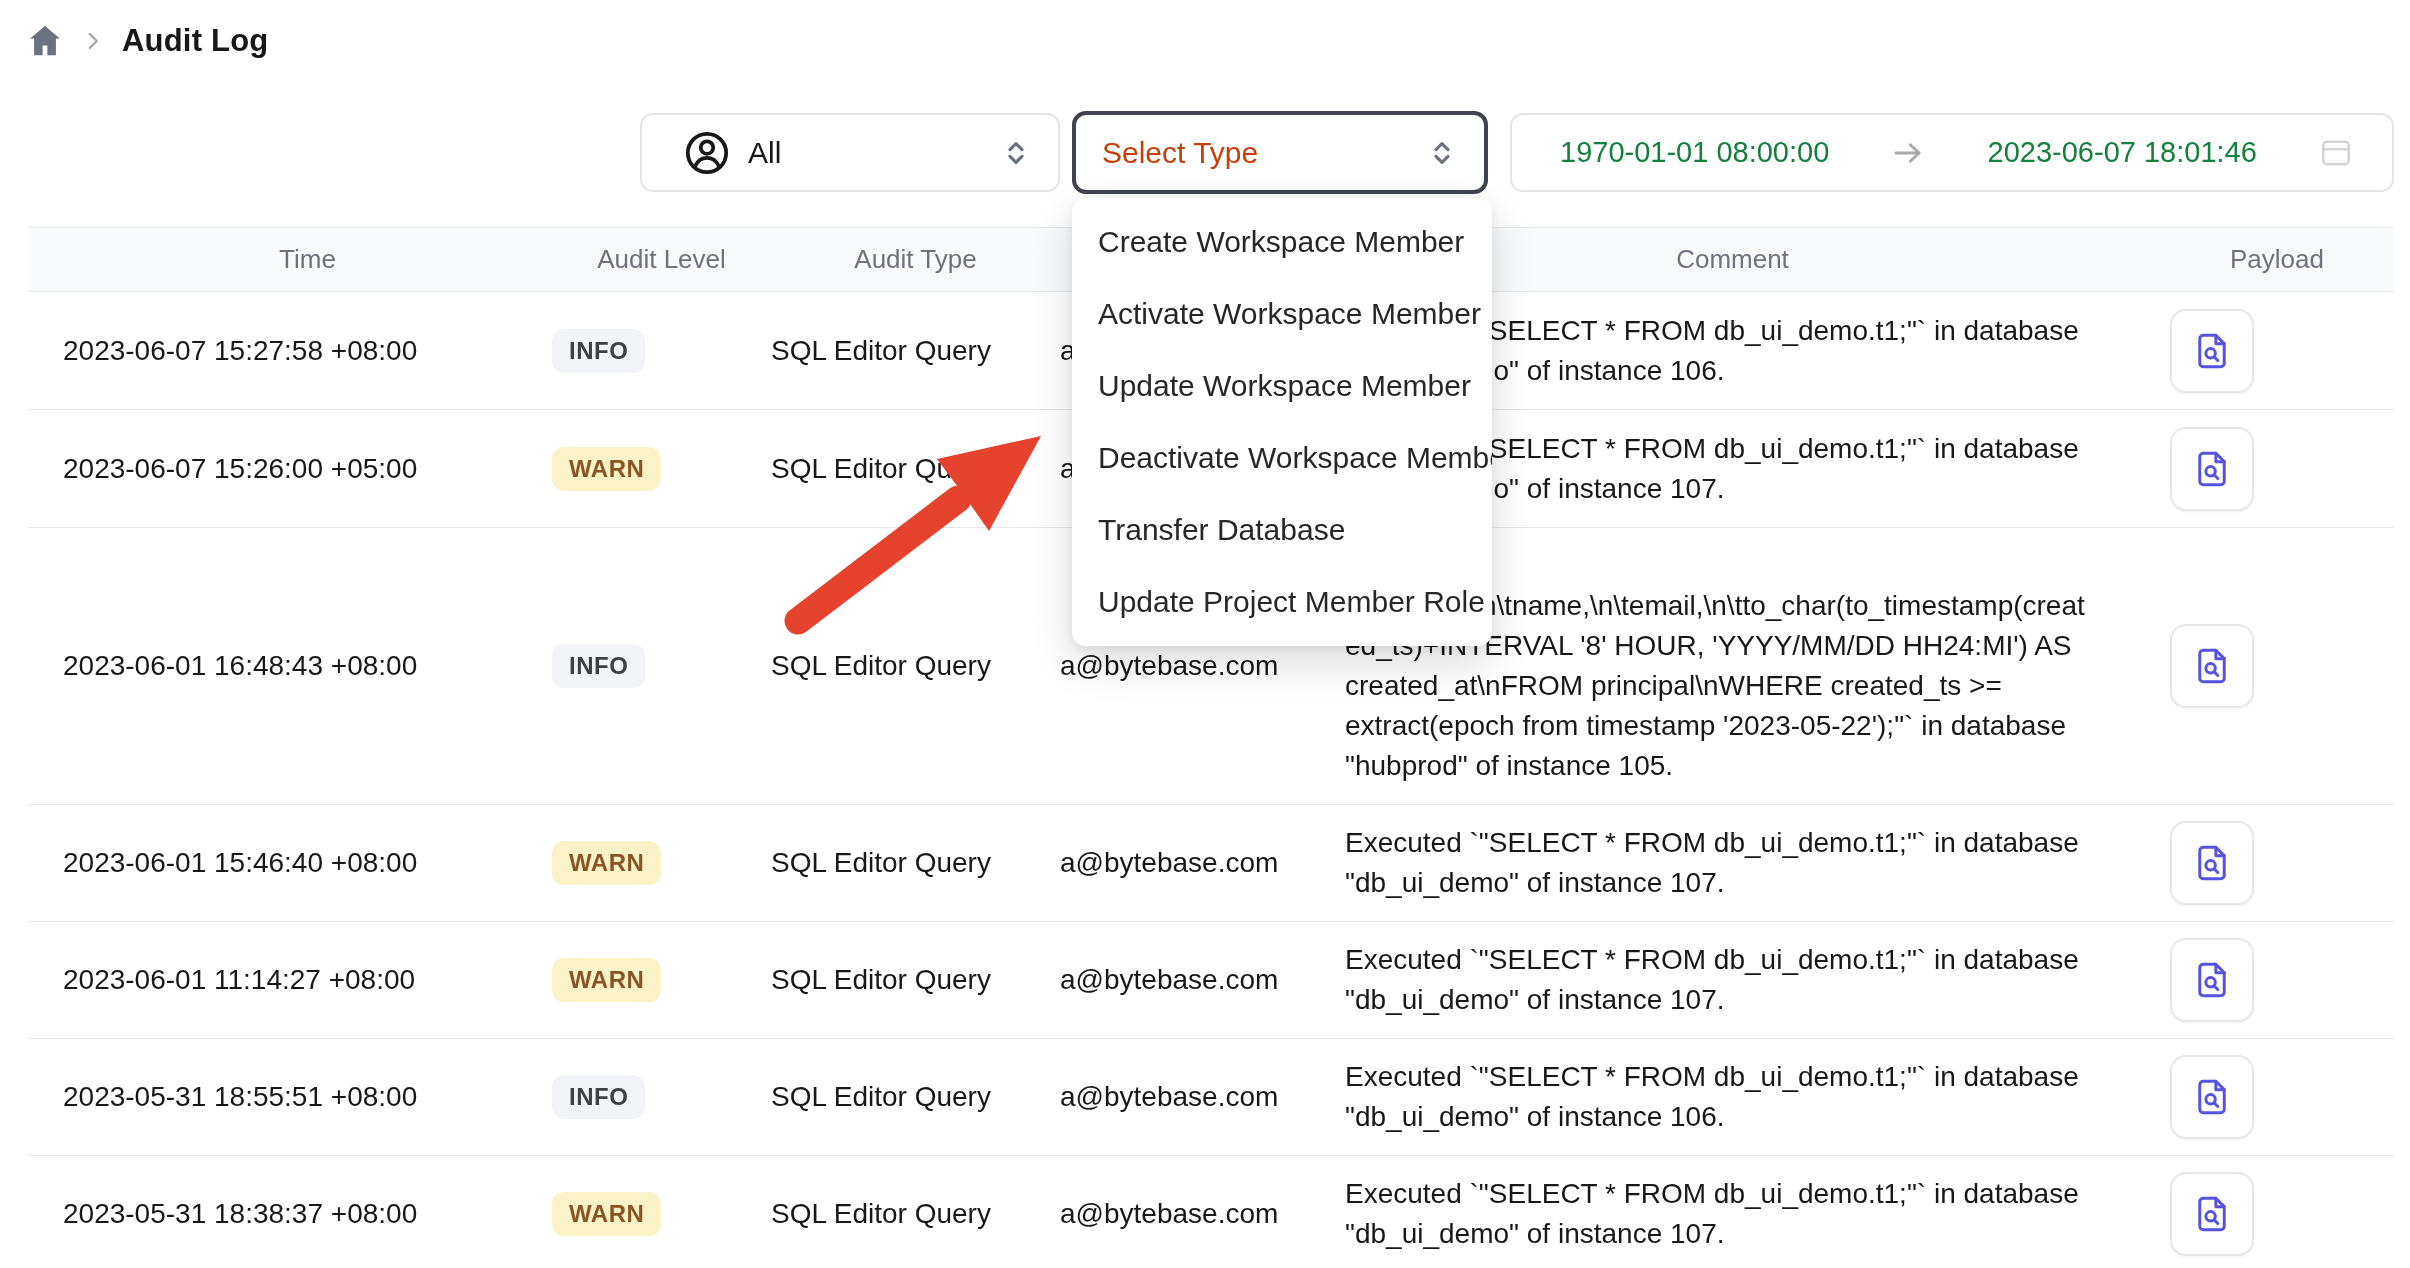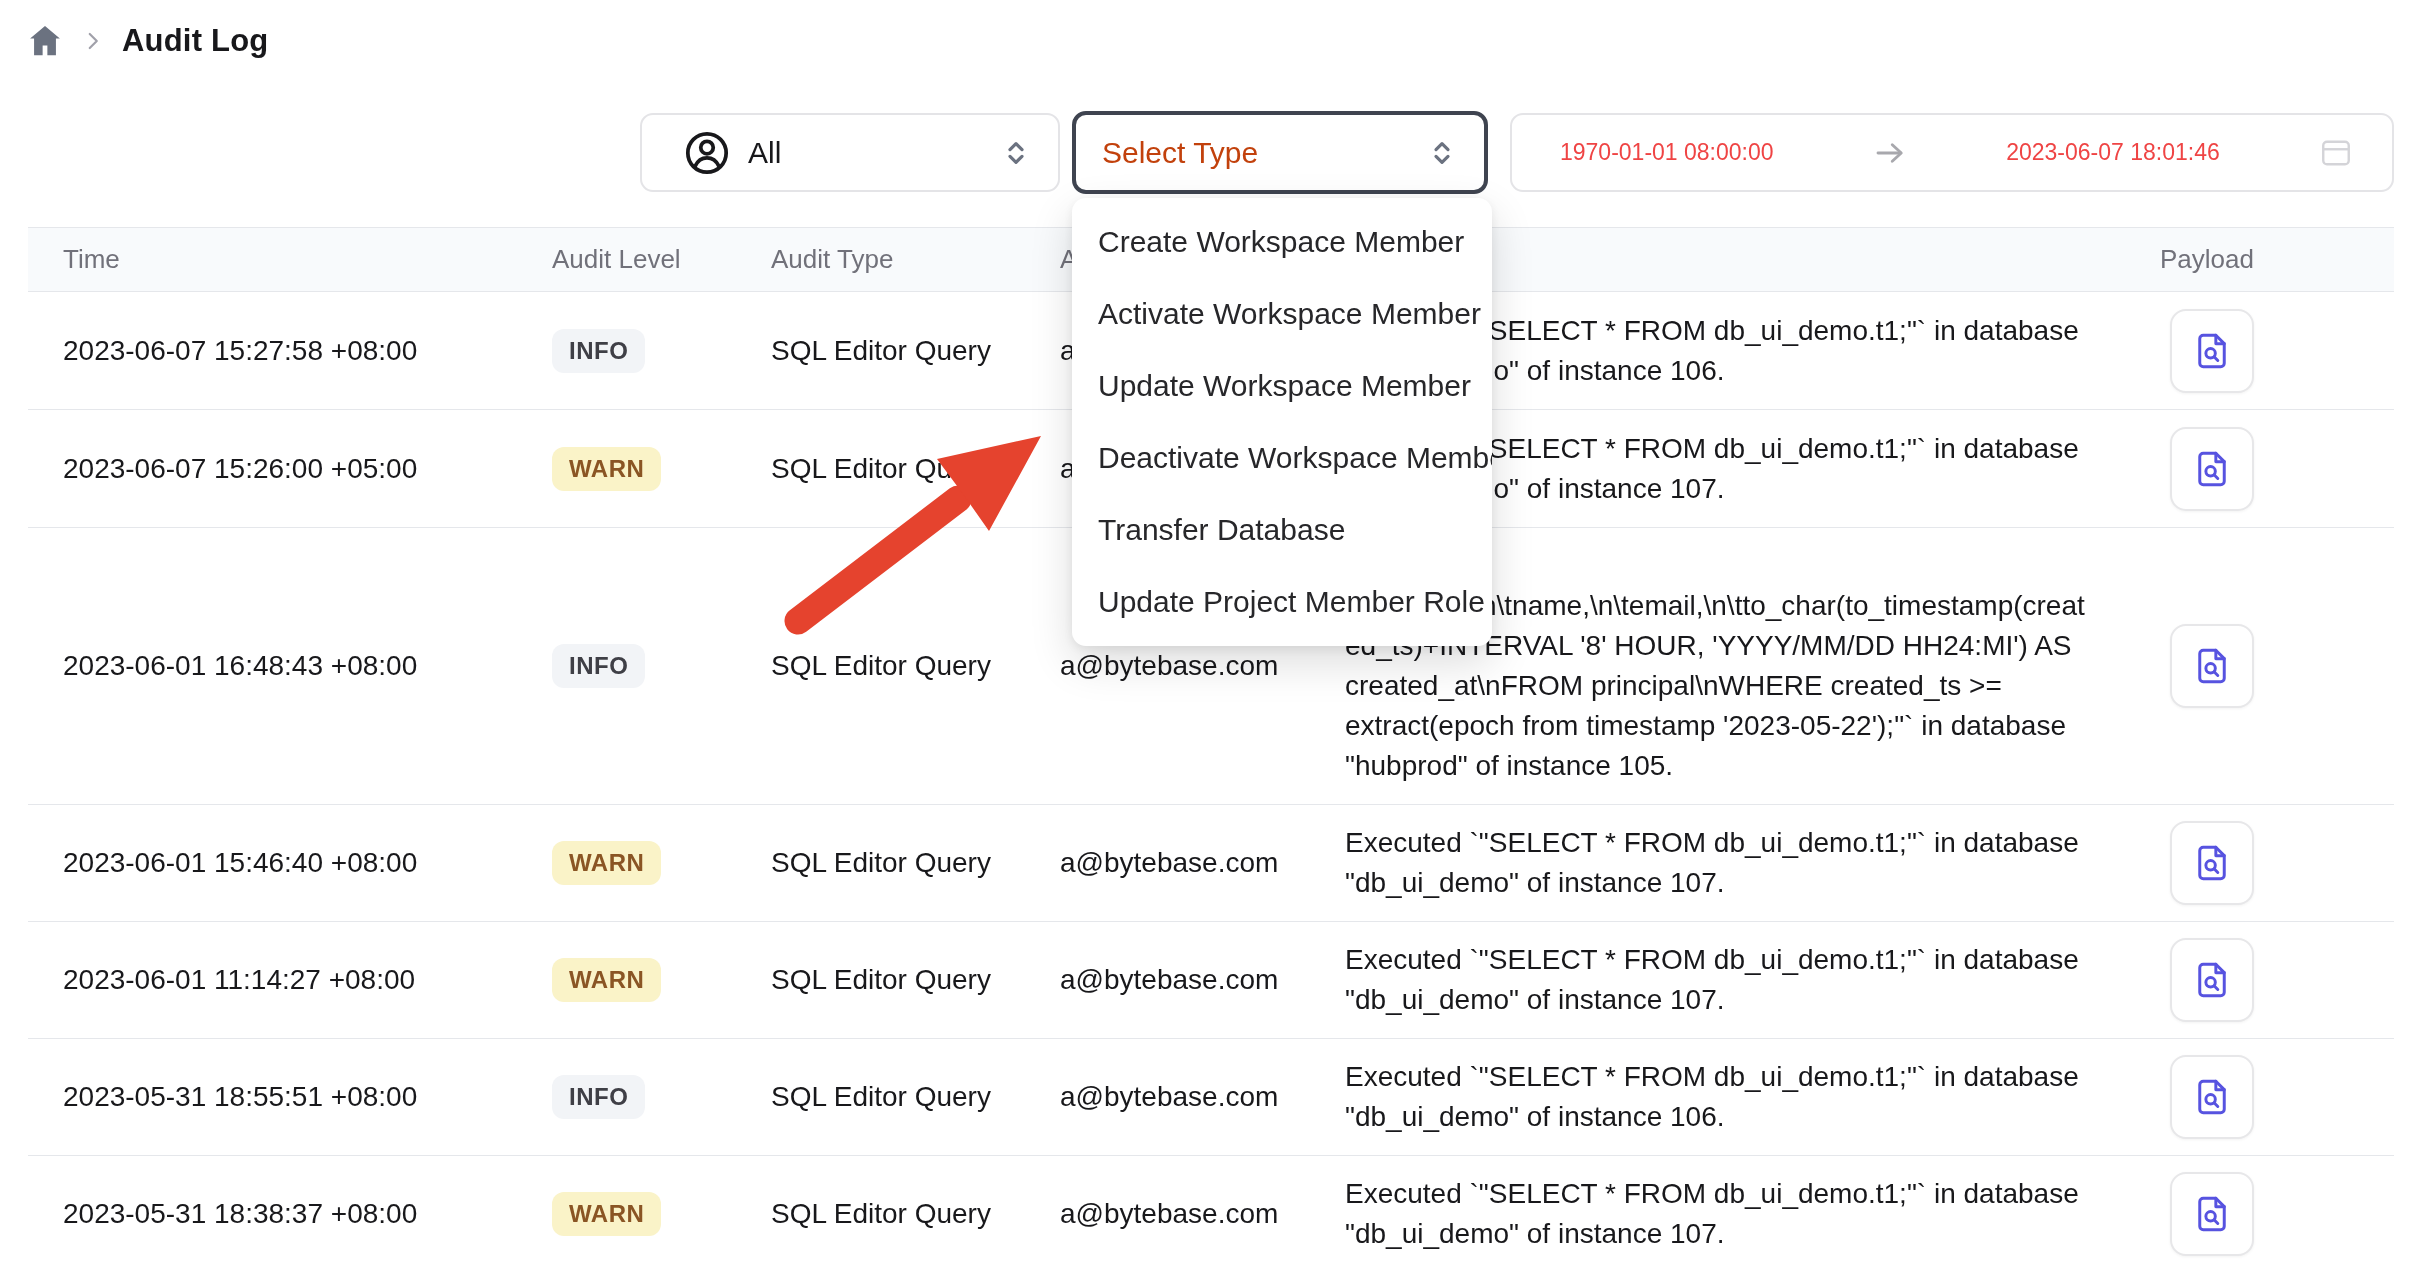--- a/index.html
+++ b/index.html
@@ -24,31 +24,31 @@
   .user-ico { width:50px; height:50px; display:inline-flex; }
   .user-ico svg { width:50px; height:50px; }
   .chev { width:32px; height:32px; display:inline-flex; margin-left:auto; }
   .chev svg { width:32px; height:32px; }
 
   .type-select { left:1072px; top:111px; height:83px; width:416px; padding:0 26px;
                  border:4px solid var(--focus-border,#3f4450); border-radius:14px; }
   .type-select .ctl-placeholder { font-size:30px; color:#c2410c; flex:1; }
 
   .date-range { left:1510px; width:884px; padding:0 38px 0 48px; justify-content:space-between; }
-  .date-val { font-size:23px; color:#ef4444; }
+  .date-val { font-size:29px; color:#15803d; }
   .date-arrow { width:36px; height:36px; display:inline-flex; }
   .date-arrow svg { width:36px; height:36px; }
   .cal { width:36px; height:36px; display:inline-flex; }
   .cal svg { width:36px; height:36px; }
 
   
   .table-wrap { position:absolute; left:28px; top:227px; width:2366px; }
   table { width:100%; border-collapse:collapse; table-layout:fixed; }
   thead th { height:64px; background:#f8fafc; border-top:1px solid #e5e7eb; border-bottom:1px solid #e5e7eb;
-             font-size:26px; font-weight:500; color:#71717a; text-align:left; padding:0; vertical-align:middle; }
+             font-size:26px; font-weight:500; color:#71717a; text-align:center; padding:0; vertical-align:middle; }
   th.c-time { padding-left:35px; }
   th.c-payload { padding-left:40px; }
   tbody td { border-bottom:1px solid #e5e7eb; vertical-align:middle; font-size:28px; color:#18181b; padding:0; }
   td.time { padding-left:35px; }
   td.comment { font-size:28px; line-height:40px; padding:18px 22px 18px 0;
                overflow-wrap:anywhere; word-break:break-word; }
   td.payload { padding-left:50px; }
   tbody tr:nth-child(1) { height:118px; }
   tbody tr:nth-child(2) { height:118px; }
   tbody tr:nth-child(3) { height:273px; }

